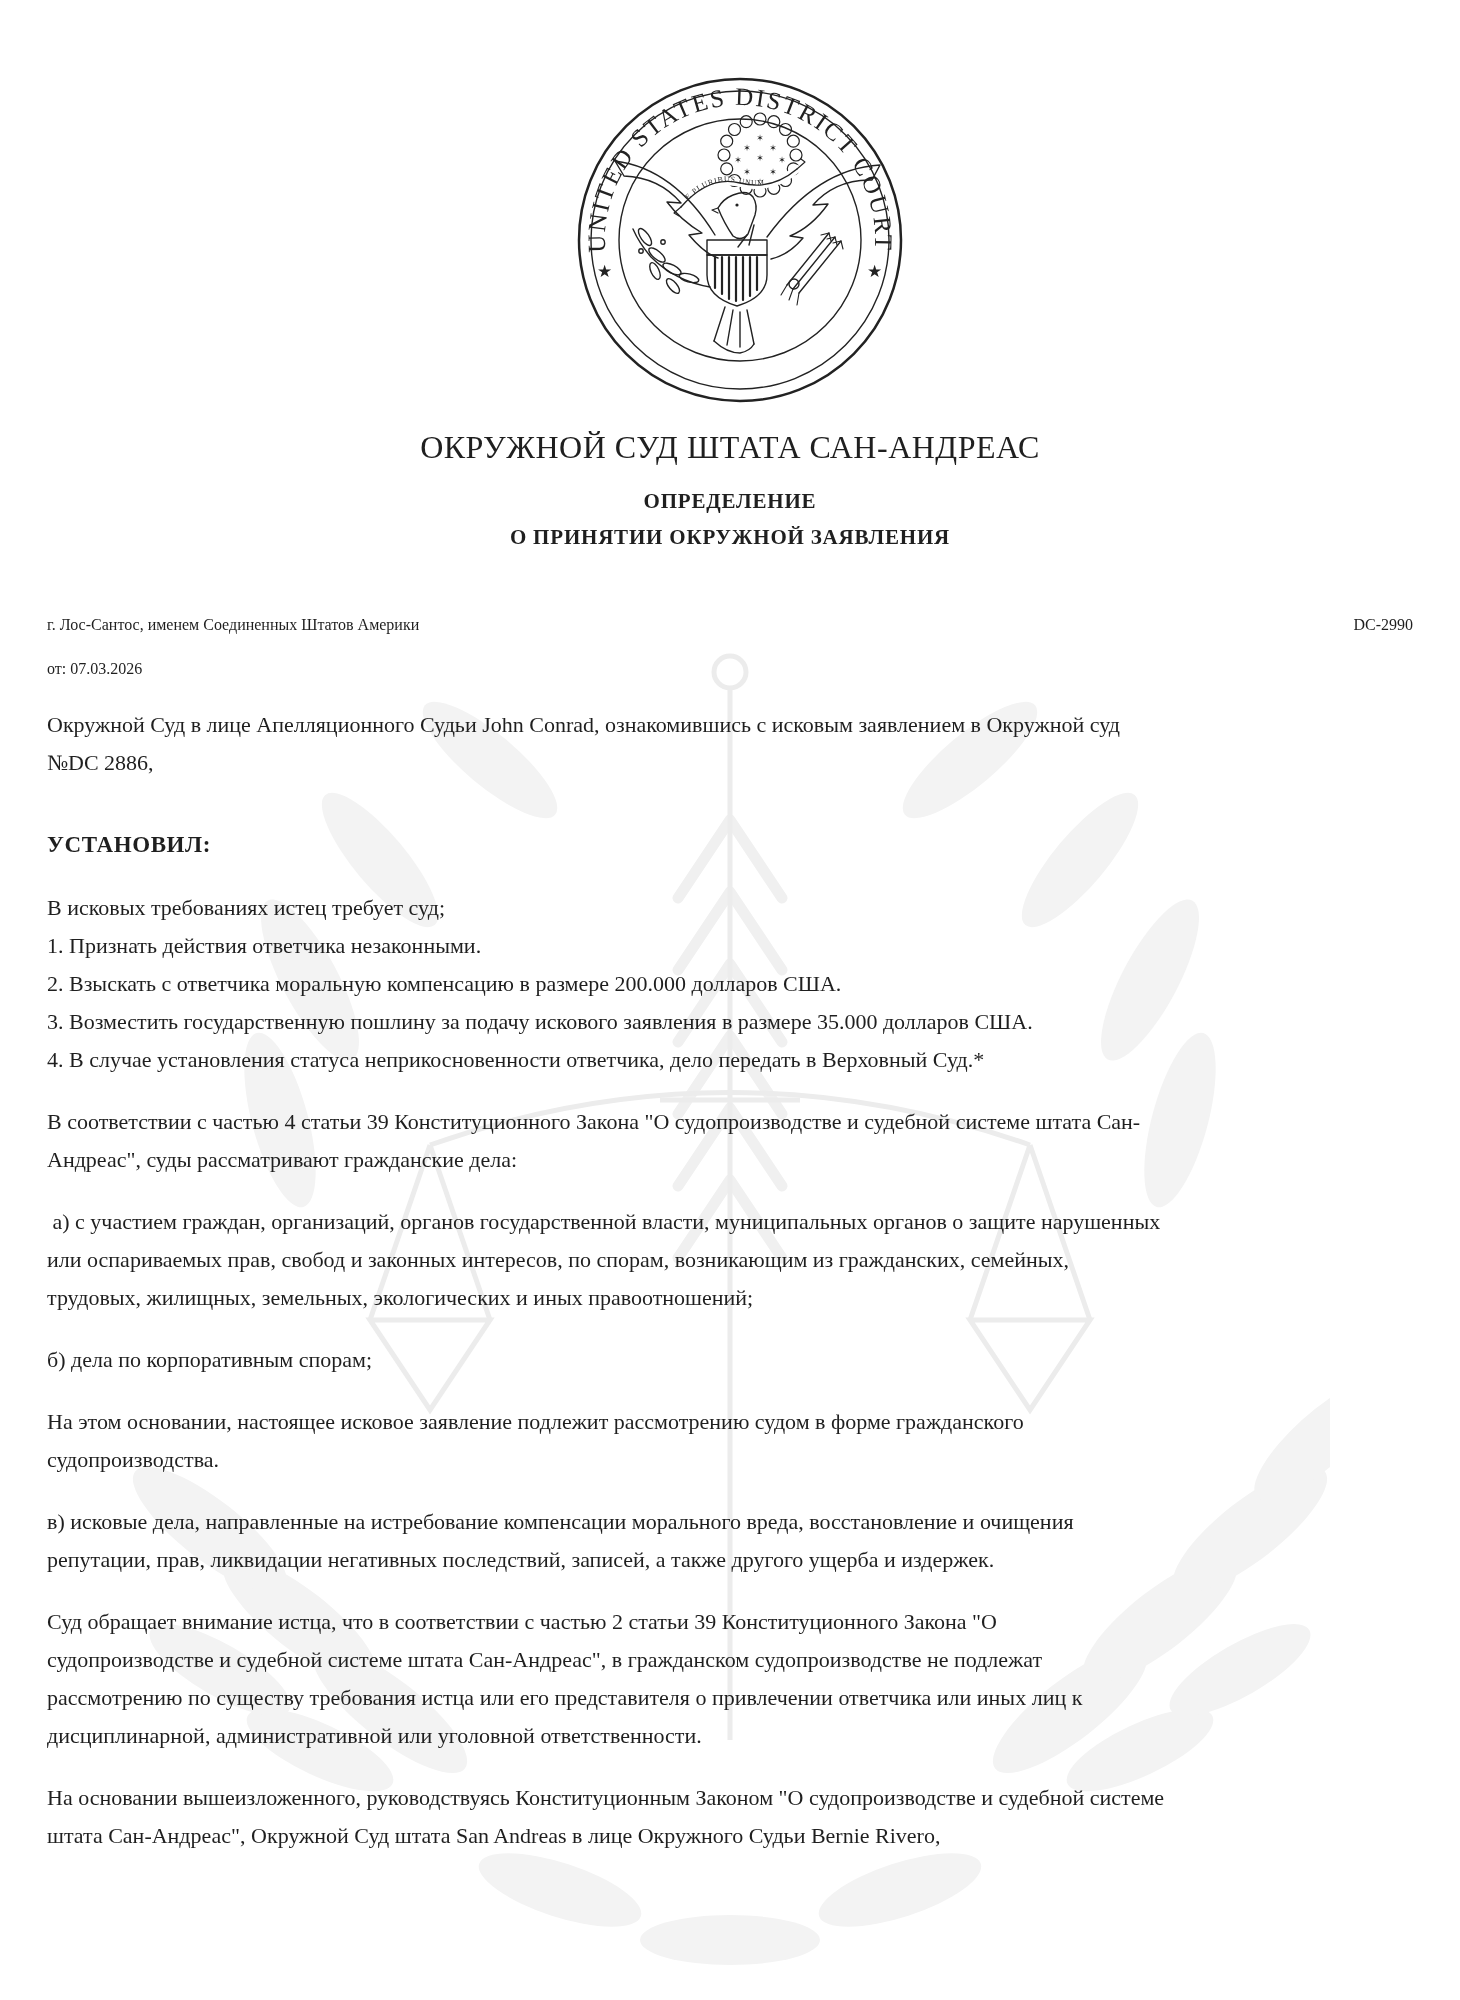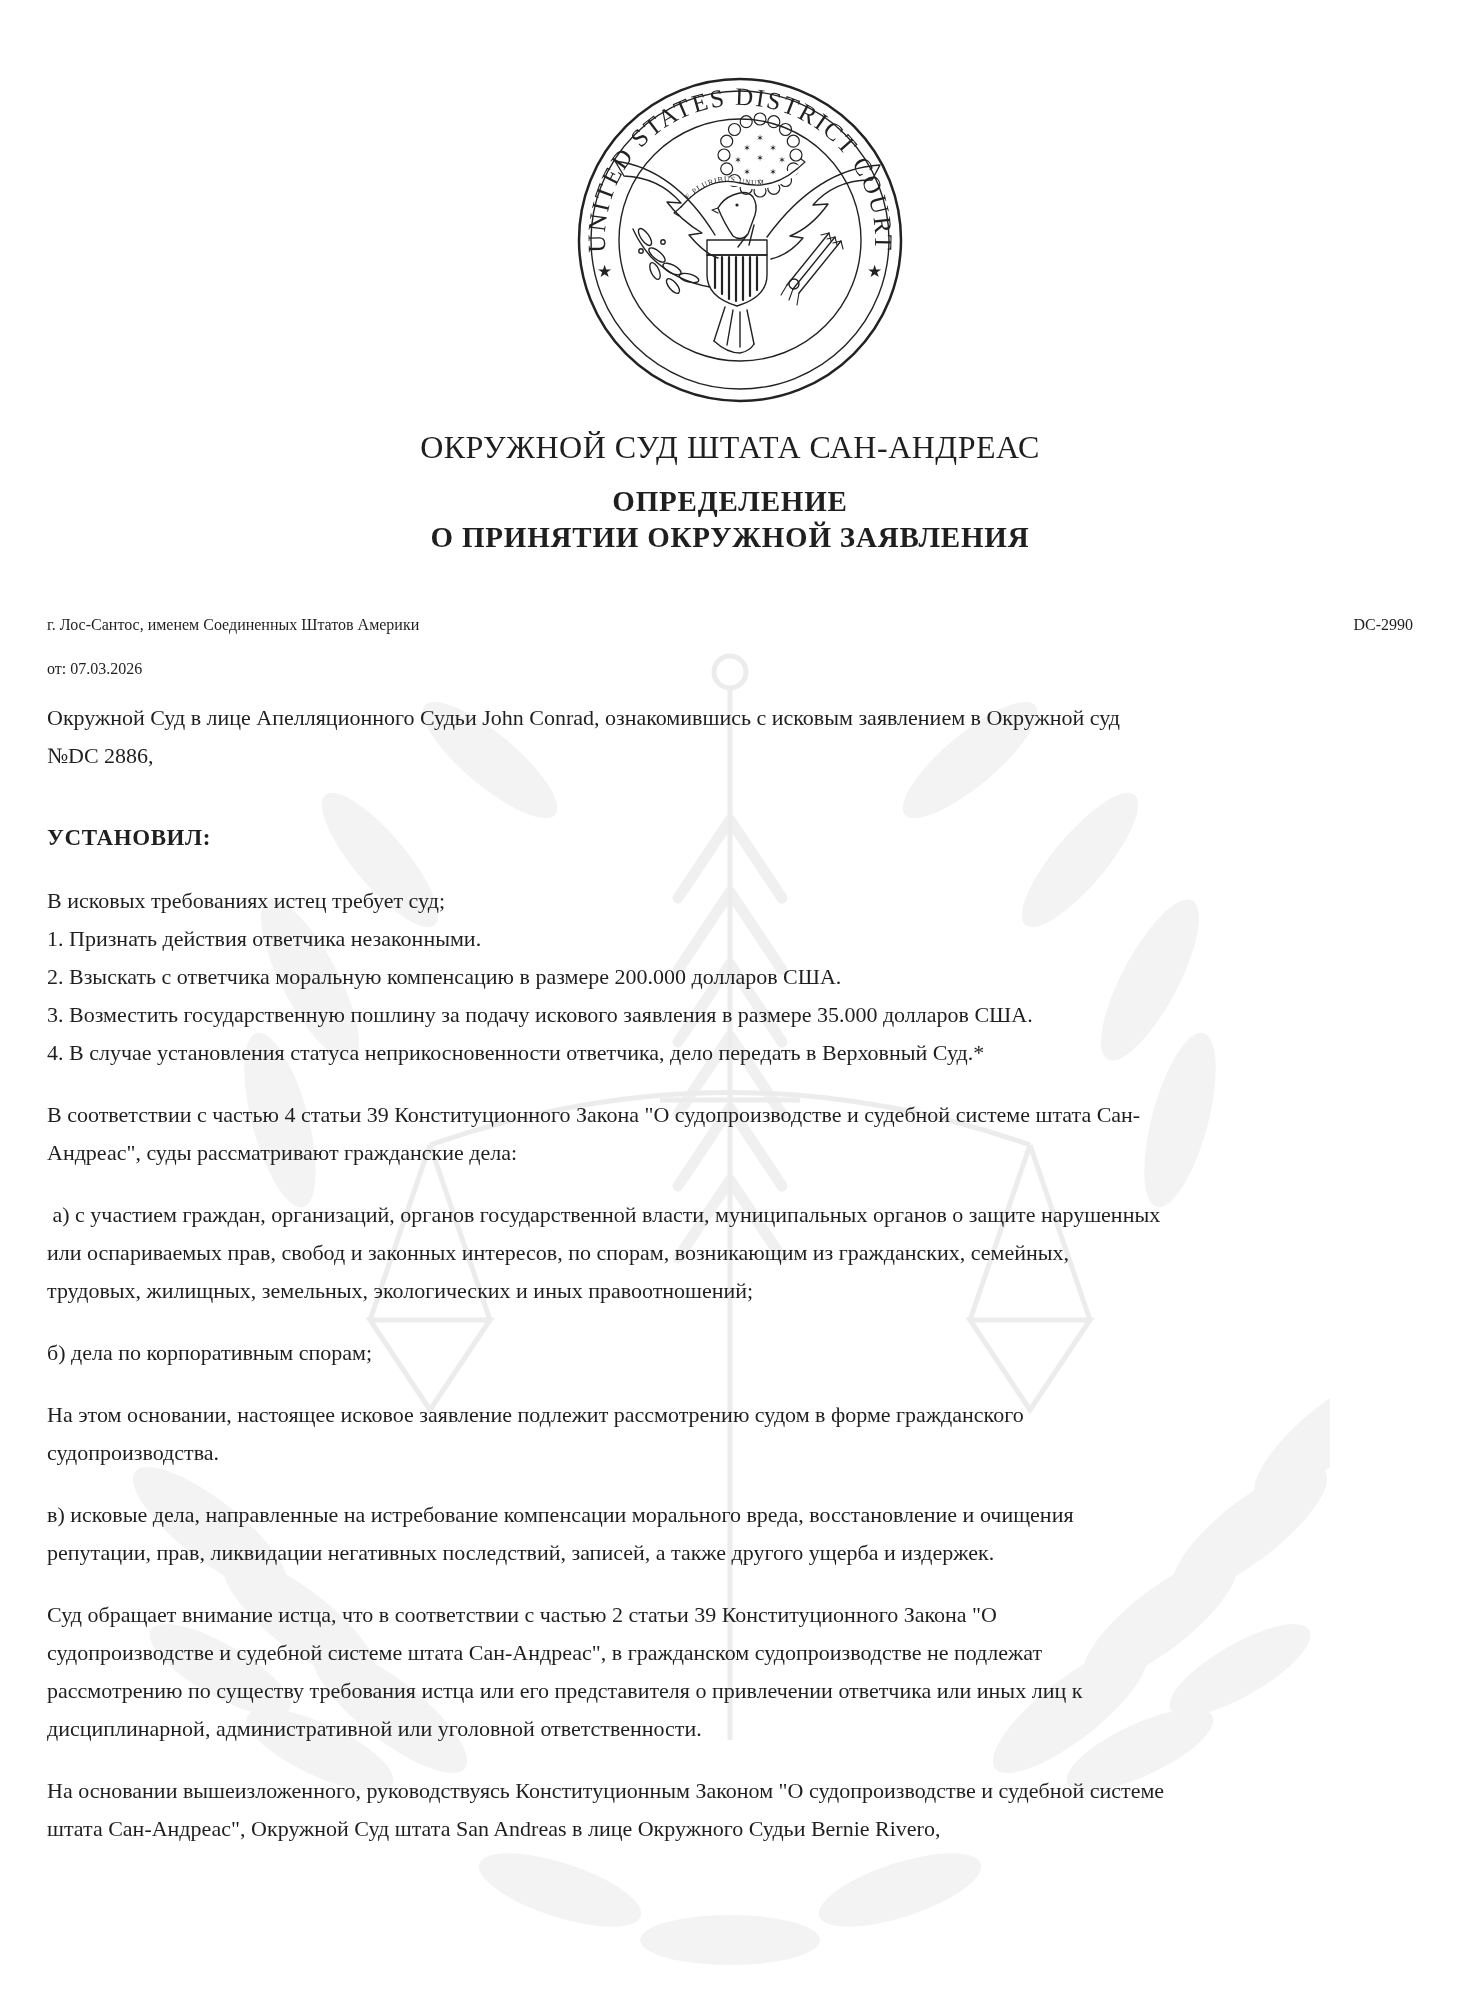--- a/index.html
+++ b/index.html
@@ -35,32 +35,32 @@
     margin-top: 26px;
     text-align: center;
     font-size: 32px;
     line-height: 32px;
     font-weight: normal;
     letter-spacing: 0.5px;
   }
   .doc-title {
     margin-top: 20px;
     text-align: center;
-    font-size: 29px;
+    font-size: 21px;
     font-weight: bold;
     line-height: 36px;
     letter-spacing: 0.8px;
   }
   .meta {
     margin-top: 48px;
     font-size: 16px;
     line-height: 44px;
   }
   .meta-row1 { display: flex; justify-content: space-between; }
-  .document-body { margin-top: 8px; font-size: 22px; }
+  .document-body { margin-top: 15px; font-size: 22px; }
   .para {
     line-height: 38px;
     margin: 0 0 24px 0;
     white-space: pre-wrap;
     text-align: left;
   }
   .para.heading {
     margin-top: 44px;
     margin-bottom: 25px;
     text-align: left;

